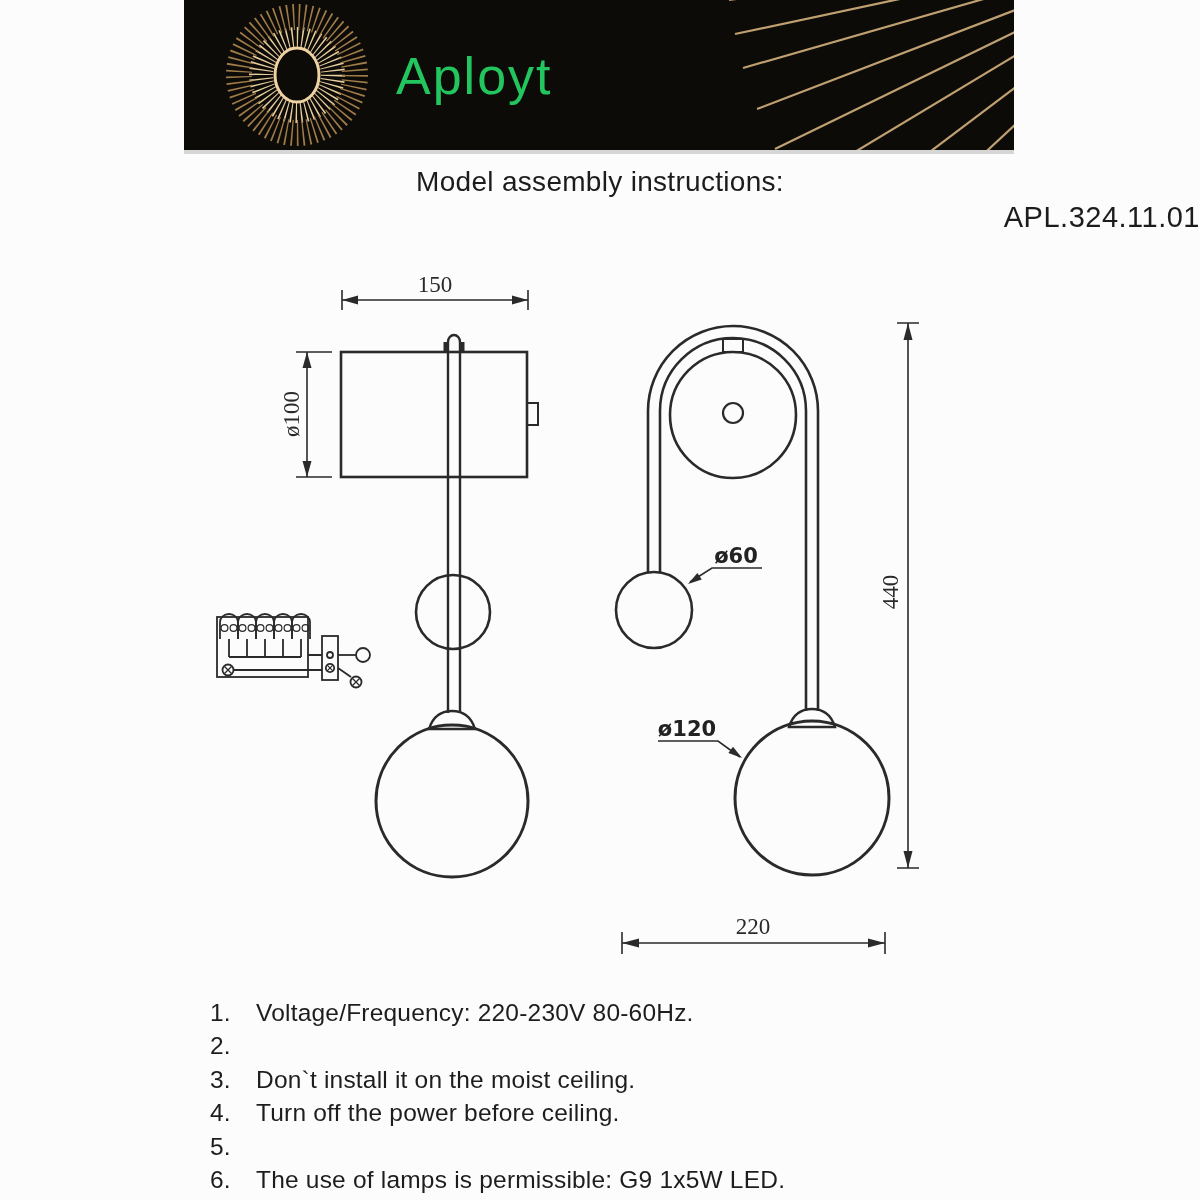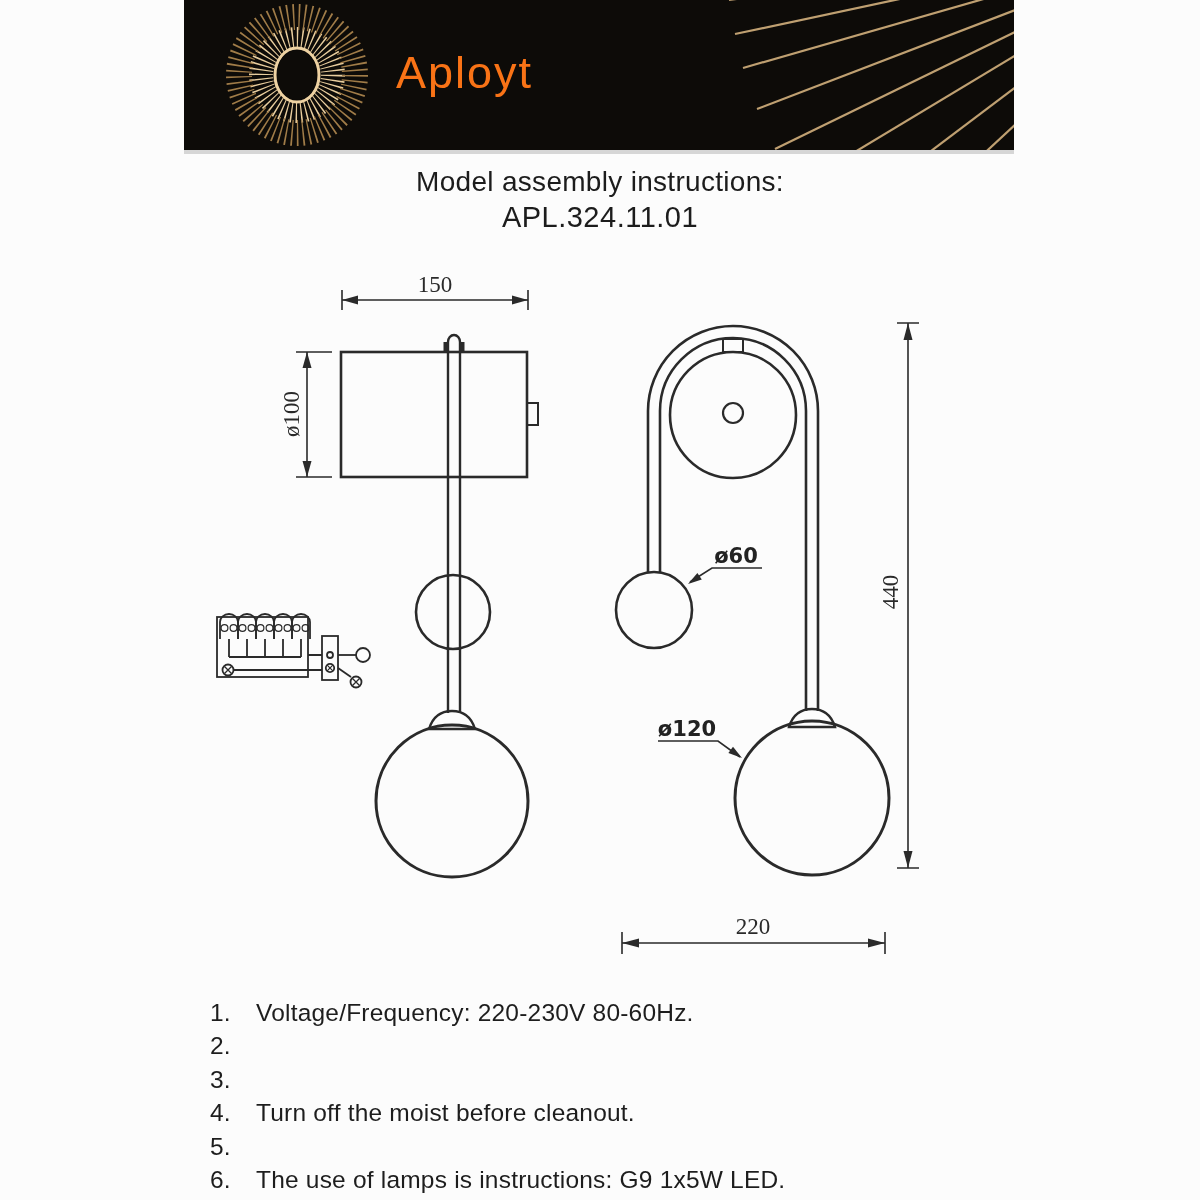--- a/index.html
+++ b/index.html
@@ -3,27 +3,27 @@
 <meta charset="utf-8">
 <style>
   html,body{margin:0;padding:0;background:#ffffff;}
   #page{position:relative;width:1200px;height:1200px;background:#fcfcfc;overflow:hidden;
         font-family:"Liberation Sans",sans-serif;}
 
   
   .banner{position:absolute;left:184px;top:0;width:830px;height:150px;background:#0d0b08;
           border-bottom:4px solid #d6d6d6;overflow:hidden;}
   .banner svg{position:absolute;left:0;top:0;}
-  .brand-text{position:absolute;left:212px;top:50px;font-size:45px;line-height:1;
-              color:#f97316;letter-spacing:2px;font-weight:400;}
+  .brand-text{position:absolute;left:212px;top:50px;font-size:52px;line-height:1;
+              color:#22c55e;letter-spacing:2px;font-weight:400;}
 
   
   .title-line{position:absolute;left:0;width:1200px;text-align:center;color:#1c1c1c;}
   .title-main{top:166px;font-size:28px;letter-spacing:.3px;}
-  .title-model{top:201px;font-size:29px;letter-spacing:.5px;}
+  .title-model{top:201px;font-size:29px;letter-spacing:.5px;text-align:right;}
 
   
   .drawing-svg{position:absolute;left:0;top:0;width:1200px;height:1200px;}
   .ln{stroke:#2a2a2a;fill:none;}
   .dim-text{font-family:"Liberation Serif",serif;font-size:23px;fill:#2a2a2a;}
   .lead-text{font-family:"DejaVu Sans",sans-serif;font-size:21px;font-weight:600;fill:#222;}
   .arrow{fill:#2a2a2a;stroke:none;}
 
   
   .instructions{position:absolute;left:210px;top:996px;width:880px;}
@@ -186,27 +186,28 @@
   <div class="instructions">
     <div class="instr-row">
       <span class="instr-num">1.</span>
       <span>Voltage/Frequency: 220-230V 80-60Hz.</span>
     </div>
     <div class="instr-row">
       <span class="instr-num">2.</span>
     </div>
     <div class="instr-row">
       <span class="instr-num">3.</span>
+      <span>Don`t install it on the moist ceiling.</span>
     </div>
     <div class="instr-row">
       <span class="instr-num">4.</span>
-      <span>Turn off the moist before cleanout.</span>
+      <span>Turn off the power before ceiling.</span>
     </div>
     <div class="instr-row">
       <span class="instr-num">5.</span>
     </div>
     <div class="instr-row">
       <span class="instr-num">6.</span>
-      <span>The use of lamps is instructions: G9 1x5W LED.</span>
+      <span>The use of lamps is permissible: G9 1x5W LED.</span>
     </div>
   </div>
 
 </div>
 
 </body></html>

